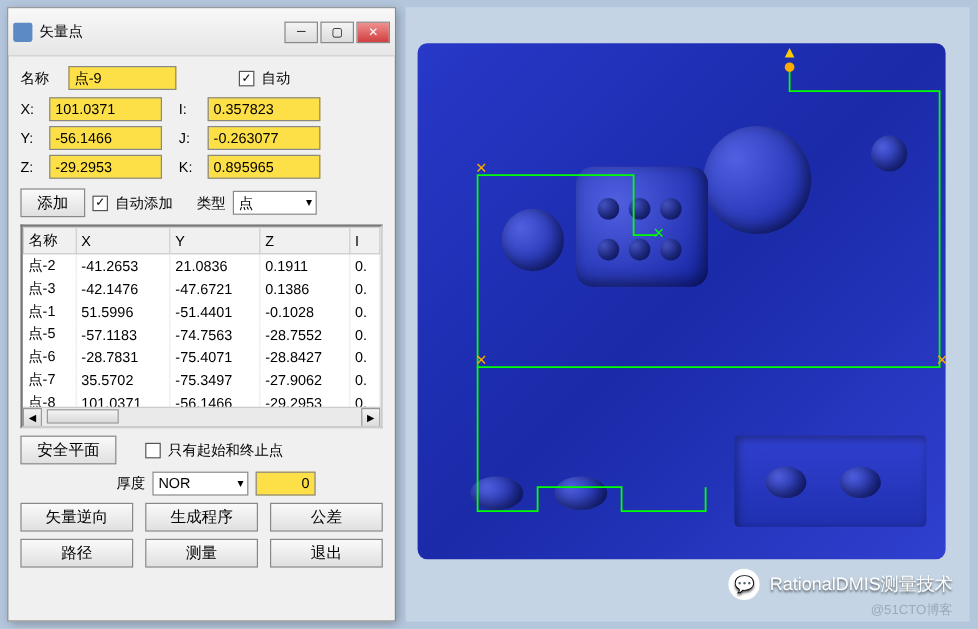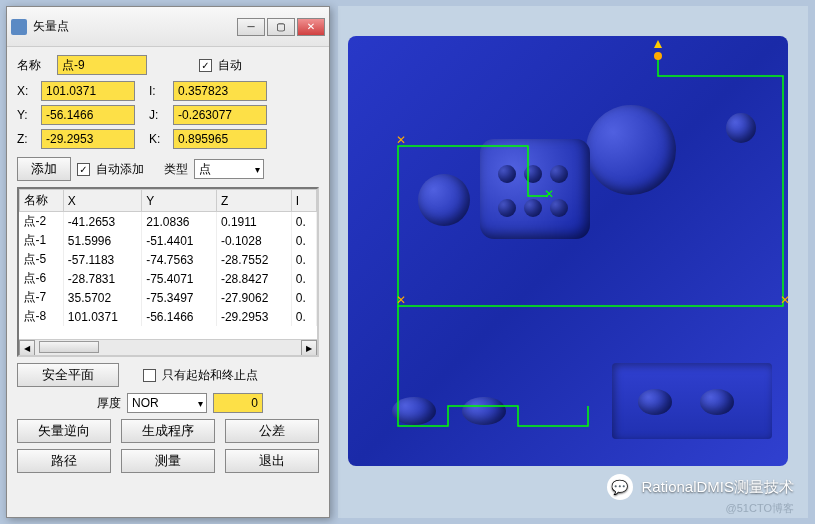--- a/index.html
+++ b/index.html
@@ -166,20 +166,27 @@
           </thead>
         <tbody id="tbody">
             <tr>
               <td>点-2</td>
               <td>-41.2653</td>
               <td>21.0836</td>
               <td>0.1911</td>
               <td>0.</td>
             </tr>
             <tr>
+              <td>点-3</td>
+              <td>-42.1476</td>
+              <td>-47.6721</td>
+              <td>0.1386</td>
+              <td>0.</td>
+            </tr>
+            <tr>
               <td>点-1</td>
               <td>51.5996</td>
               <td>-51.4401</td>
               <td>-0.1028</td>
               <td>0.</td>
             </tr>
             <tr>
               <td>点-5</td>
               <td>-57.1183</td>
               <td>-74.7563</td>
@@ -212,21 +219,21 @@
       <div class="hscroll">
         <div class="sc-btn">◀</div>
         <div class="sc-track">
             <div class="sc-thumb"></div>
           </div>
         <div class="sc-btn">▶</div>
       </div>
     </div>
 
     <div class="row">
-      <div class="btn" style="width:102px">安全平面</div>
+      <div class="btn" style="width:80px">安全平面</div>
       <span style="width:12px"></span>
       <span class="cb"></span>
       <span>只有起始和终止点</span>
     </div>
 
     <div class="row" style="justify-content:flex-start;padding-left:80px">
       <span>厚度</span>
       <div class="select" style="width:80px">
           <span>NOR</span>
         </div>

